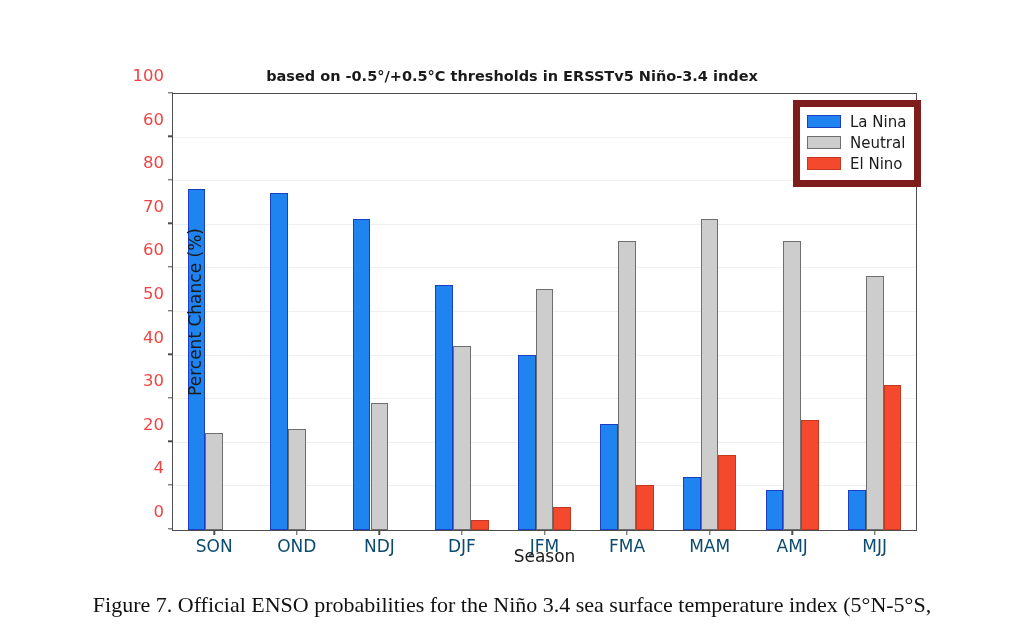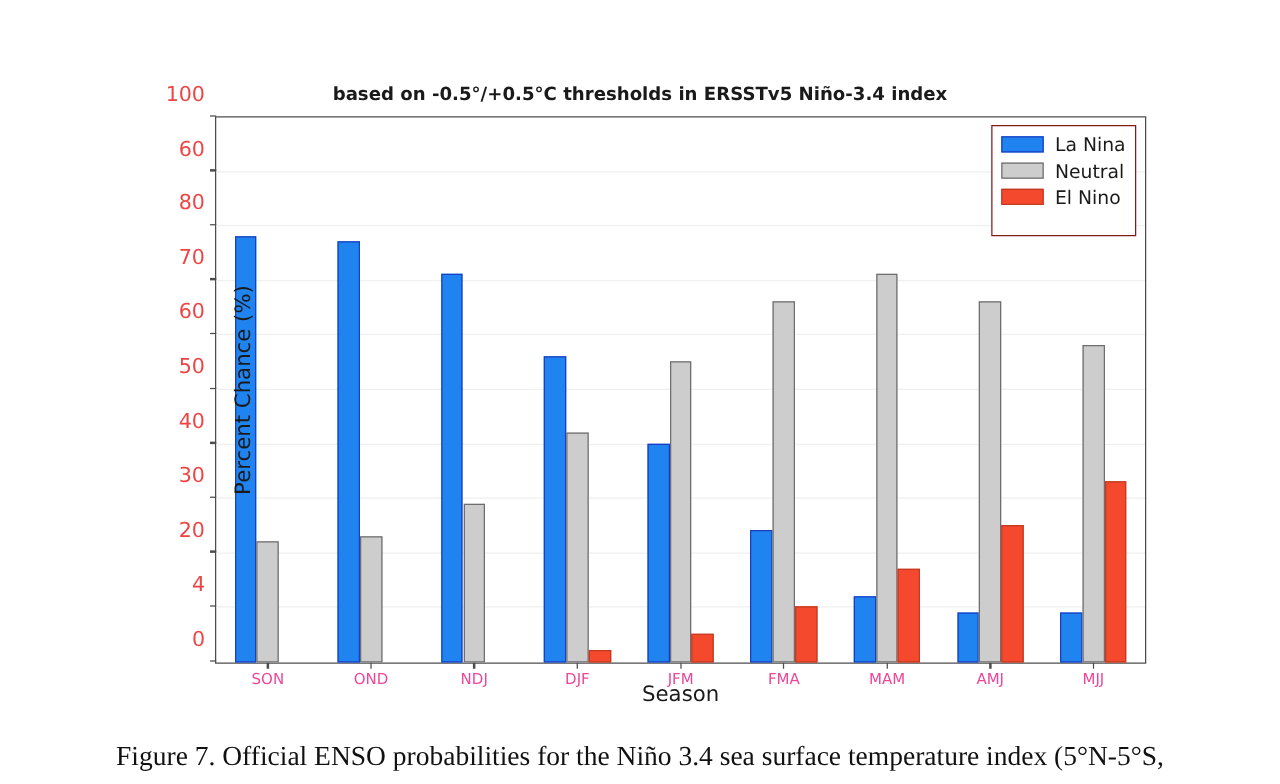--- a/index.html
+++ b/index.html
@@ -112,22 +112,22 @@
     width: 100%;
     text-align: center;
     font-size: 17px;
     color: #1a1a1a;
   }
   .x-tick-label {
     position: absolute;
     top: 100%;
     margin-top: 6px;
     transform: translateX(-50%);
-    font-size: 12px;
-    color: #ec4899;
+    font-size: 17px;
+    color: #0c4a6e;
     white-space: nowrap;
   }
   .x-tick-mark {
     position: absolute;
     top: 100%;
     width: 1.4px;
     height: 5px;
     background: #4d4d4d;
     transform: translateX(-50%);
   }
@@ -141,22 +141,22 @@
   .bar.series-lanina  { background: #1f83f0; border: 1.3px solid #1a3fc4; }
   .bar.series-neutral { background: #cdcdcd; border: 1.3px solid #6e6e6e; }
   .bar.series-elnino  { background: #f5492e; border: 1.3px solid #c23a22; }
 
   
   #legend {
     position: absolute;
     left: 793px;
     top: 100px;
     background: #ffffff;
-    border: 1px solid #7f1d1d;
-    padding: 4px 8px 20px 7px;
+    border: 7px solid #7f1d1d;
+    padding: 4px 8px 6px 7px;
     box-sizing: border-box;
     text-align: center;
   }
   .legend-row {
     display: flex;
     align-items: center;
     height: 21px;
   }
   .legend-swatch {
     width: 34px;

